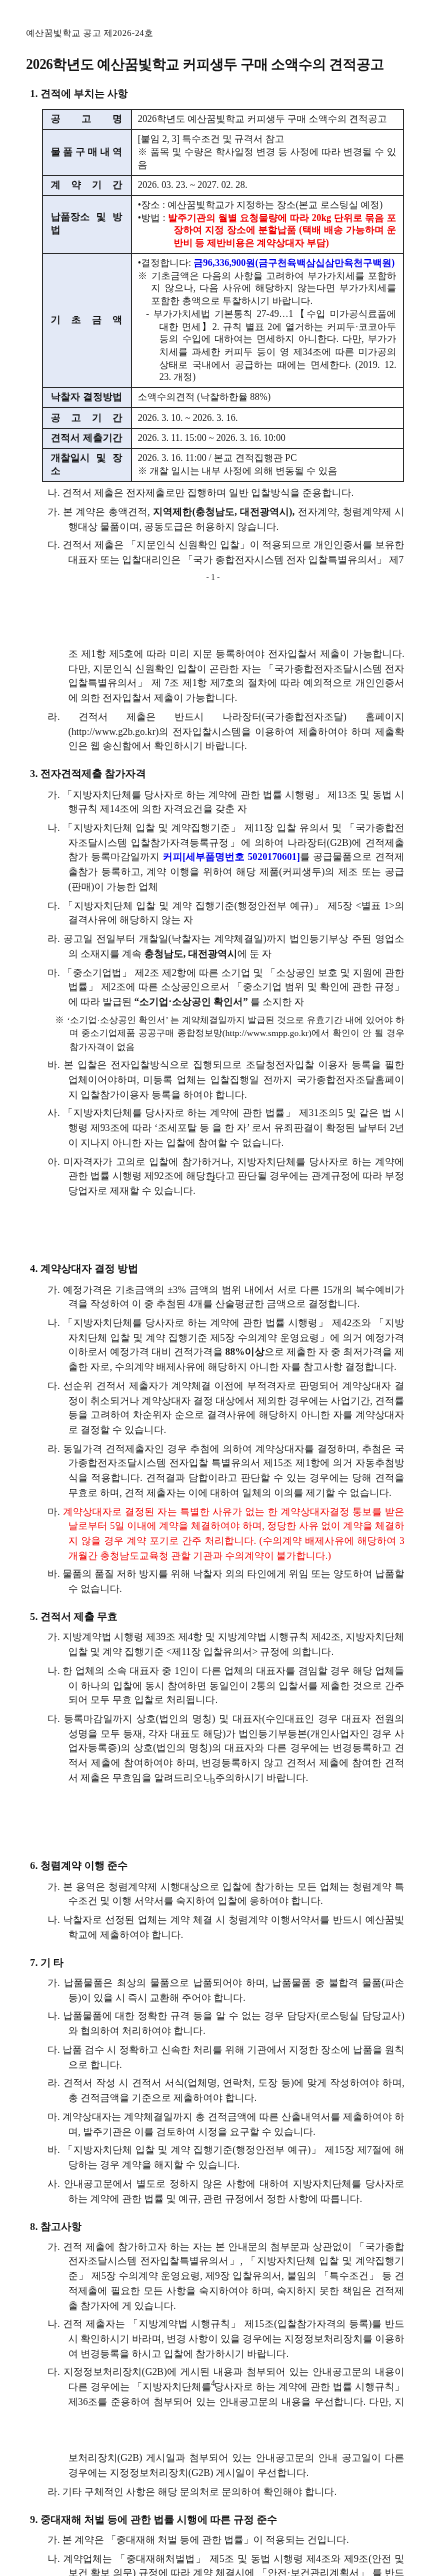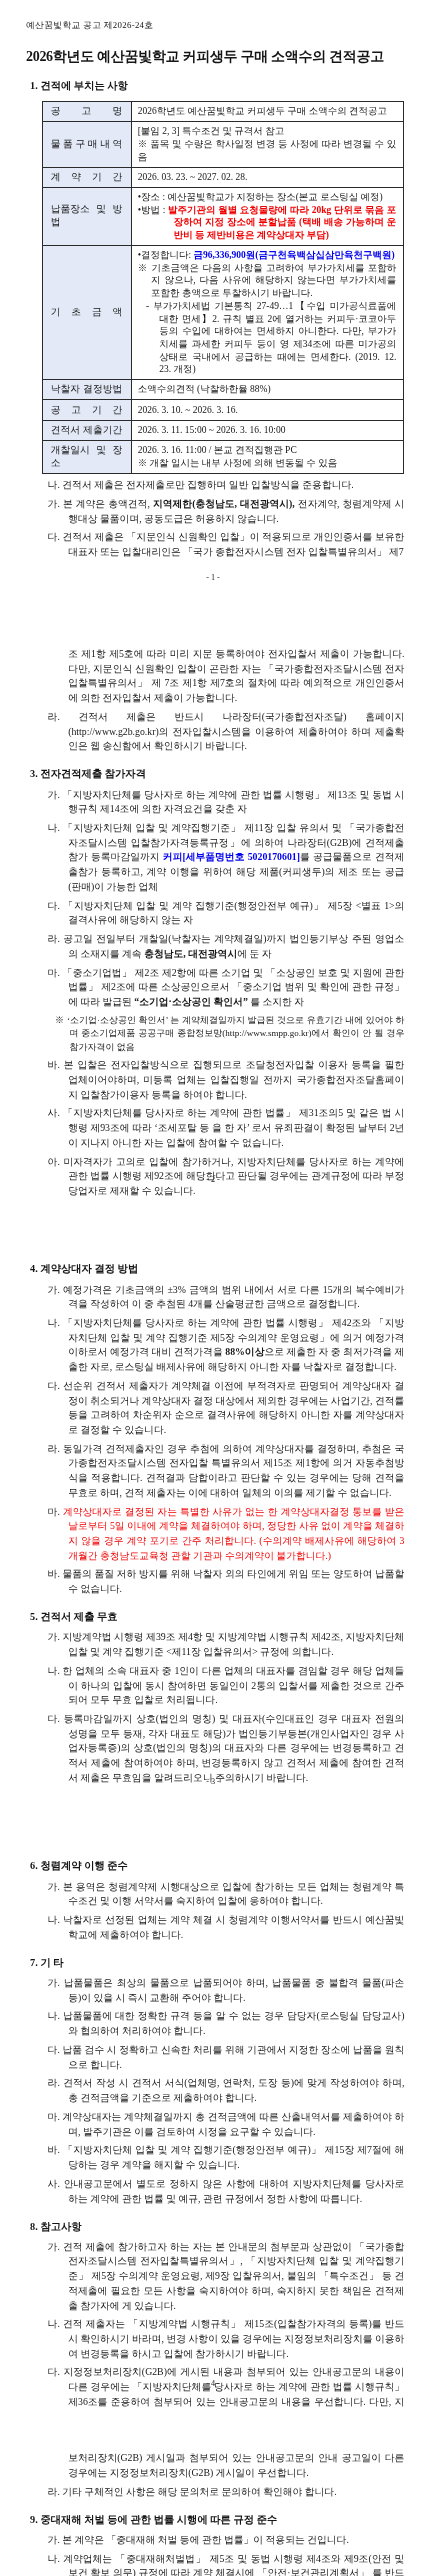--- a/index.html
+++ b/index.html
@@ -2,37 +2,37 @@
 <html style="font-size:8.2px"><head>
 <meta charset="utf-8">
 <style>
   * { margin:0; padding:0; box-sizing:border-box; }
   html,body { background:#ffffff; }
   body { width:426px; font-family:"Liberation Serif","DejaVu Serif",serif; color:#151515; }
   .page { position:relative; width:426px; height:602px; background:#fff; overflow:hidden; }
   .content { padding-left:26px; padding-right:21.6px; }
   .pagenum { position:absolute; bottom:19.6px; left:0; right:0; text-align:center; font-size:8.2px; color:#222; }
 
-  .ref { padding-top:20px; font-size:8.8px; letter-spacing:0.3px; }
+  .ref { padding-top:28px; font-size:8.8px; letter-spacing:0.3px; }
   .doc-title { margin-top:15.5px; font-size:14px; font-weight:bold; white-space:nowrap; letter-spacing:-0.3px; }
 
   .sec-h { font-size:10.3px; font-weight:bold; margin:13.4px 0 6.2px 4.1px; }
   .item { margin:4.1px 0 4.1px 21.6px; padding-left:20.6px; text-indent:-20.6px; text-align:justify;
           font-size:9.8px; line-height:1.5; }
   .item-cont { margin:4.1px 0 4.1px 21.6px; padding-left:20.6px; text-align:justify; font-size:9.8px; line-height:1.5; }
   .note { margin:2.1px 0 4.1px 29px; padding-left:14.4px; text-indent:-14.4px; text-align:justify;
           font-size:9px; line-height:1.5; }
   .bold { font-weight:bold; }
   .red  { color:#f00000; }
   .red-b{ color:#f00000; font-weight:bold; }
   .blue-b{ color:#0000ee; font-weight:bold; }
 
   table.notice { border-collapse:collapse; margin:8.2px 0 0 15.5px; width:362px; }
   table.notice th, table.notice td { border:0.8px solid #2a2a2a; }
-  table.notice th { background:#e3e9f6; width:89px; font-weight:normal; font-size:9.8px;
+  table.notice th { background:#e3e9f6; width:89px; font-weight:bold; font-size:9.8px;
                     padding:3.1px 8.2px; text-align:justify; text-align-last:justify; vertical-align:middle; }
   table.notice td { padding:3.1px 6.2px; font-size:9.5px; line-height:1.34; vertical-align:middle; text-align:left; }
   .cell-line { text-align:justify; }
   .bullet-hang { padding-left:36px; text-indent:-36px; text-align:justify; }
   .cell-note { padding-left:13.4px; text-indent:-13.4px; text-align:justify; }
   .cell-dash { margin-left:8.2px; padding-left:13.4px; text-indent:-13.4px; text-align:justify; }
   .pt2 { padding-top:41px; } .pt3 { padding-top:45px; } .pt4 { padding-top:40px; } .pt5 { padding-top:39px; }
 </style>
 </head>
 <body>
@@ -132,21 +132,21 @@
     <div class="item">아. 미자격자가 고의로 입찰에 참가하거나, 지방자치단체를 당사자로 하는 계약에 관한 법률 시행령 제92조에 해당한다고 판단될 경우에는 관계규정에 따라 부정당업자로 제재할 수 있습니다.</div>
     <div class="item">자. 학교에서 제시한 규격서(규격과 동등 이상 물품)에 따라 납품이 가능한 업체이어야 합니다.</div>
   </div>
   <div class="pagenum">- 2 -</div>
 </div>
 
 <div class="page">
   <div class="content pt3">
     <div class="sec-h">4. 계약상대자 결정 방법</div>
     <div class="item">가. 예정가격은 기초금액의 ±3% 금액의 범위 내에서 서로 다른 15개의 복수예비가격을 작성하여 이 중 추첨된 4개를 산술평균한 금액으로 결정합니다.</div>
-    <div class="item"><span>나. 「지방자치단체를 당사자로 하는 계약에 관한 법률 시행령」 제42조와 「지방자치단체 입찰 및 계약 집행기준 제5장 수의계약 운영요령」에 의거 예정가격 이하로서 예정가격 대비 견적가격을 </span><span class="bold">88%이상</span><span>으로 제출한 자 중 최저가격을 제출한 자로, 로스팅실 배제사유에 해당하지 아니한 자를 낙찰자로 결정합니다.</span></div>
+    <div class="item"><span>나. 「지방자치단체를 당사자로 하는 계약에 관한 법률 시행령」 제42조와 「지방자치단체 입찰 및 계약 집행기준 제5장 수의계약 운영요령」에 의거 예정가격 이하로서 예정가격 대비 견적가격을 </span><span class="bold">88%이상</span><span>으로 제출한 자 중 최저가격을 제출한 자로, 수의계약 배제사유에 해당하지 아니한 자를 참고사항 결정합니다.</span></div>
     <div class="item">다. 선순위 견적서 제출자가 계약체결 이전에 부적격자로 판명되어 계약상대자 결정이 취소되거나 계약상대자 결정 대상에서 제외한 경우에는 사업기간, 견적률 등을 고려하여 차순위자 순으로 결격사유에 해당하지 아니한 자를 계약상대자로 결정할 수 있습니다.</div>
     <div class="item">라. 동일가격 견적제출자인 경우 추첨에 의하여 계약상대자를 결정하며, 추첨은 국가종합전자조달시스템 전자입찰 특별유의서 제15조 제1항에 의거 자동추첨방식을 적용합니다. 견적결과 담합이라고 판단할 수 있는 경우에는 당해 견적을 무효로 하며, 견적 제출자는 이에 대하여 일체의 이의를 제기할 수 없습니다.</div>
     <div class="item"><span>마. </span><span class="red">계약상대자로 결정된 자는 특별한 사유가 없는 한 계약상대자결정 통보를 받은 날로부터 5일 이내에 계약을 체결하여야 하며, 정당한 사유 없이 계약을 체결하지 않을 경우 계약 포기로 간주 처리합니다. (수의계약 배제사유에 해당하여 3개월간 충청남도교육청 관할 기관과 수의계약이 불가합니다.)</span></div>
     <div class="item">바. 물품의 품질 저하 방지를 위해 낙찰자 외의 타인에게 위임 또는 양도하여 납품할 수 없습니다.</div>
 
     <div class="sec-h">5. 견적서 제출 무효</div>
     <div class="item">가. 지방계약법 시행령 제39조 제4항 및 지방계약법 시행규칙 제42조, 지방자치단체 입찰 및 계약 집행기준 &lt;제11장 입찰유의서&gt; 규정에 의합니다.</div>
     <div class="item">나. 한 업체의 소속 대표자 중 1인이 다른 업체의 대표자를 겸임할 경우 해당 업체들이 하나의 입찰에 동시 참여하면 동일인이 2통의 입찰서를 제출한 것으로 간주되어 모두 무효 입찰로 처리됩니다.</div>
     <div class="item">다. 등록마감일까지 상호(법인의 명칭) 및 대표자(수인대표인 경우 대표자 전원의 성명을 모두 등재, 각자 대표도 해당)가 법인등기부등본(개인사업자인 경우 사업자등록증)의 상호(법인의 명칭)의 대표자와 다른 경우에는 변경등록하고 견적서 제출에 참여하여야 하며, 변경등록하지 않고 견적서 제출에 참여한 견적서 제출은 무효임을 알려드리오니 주의하시기 바랍니다.</div>
   </div>

